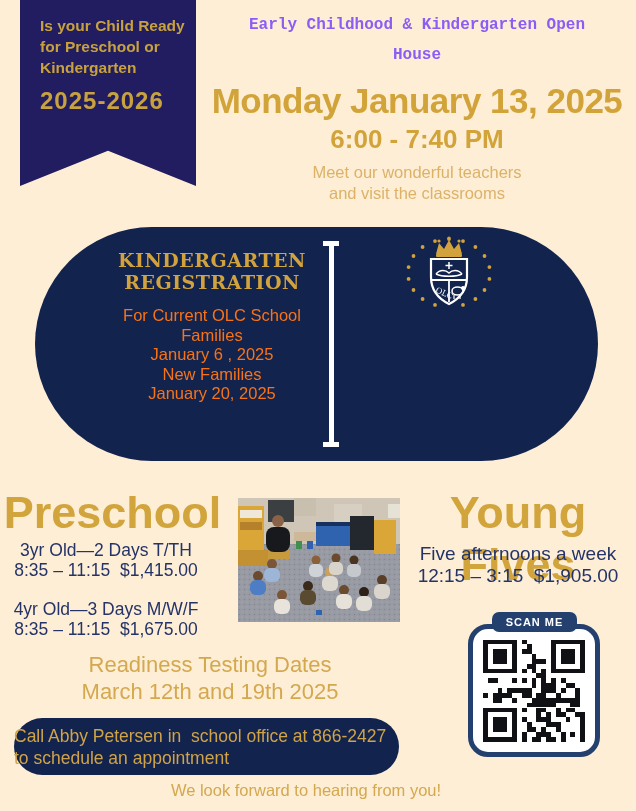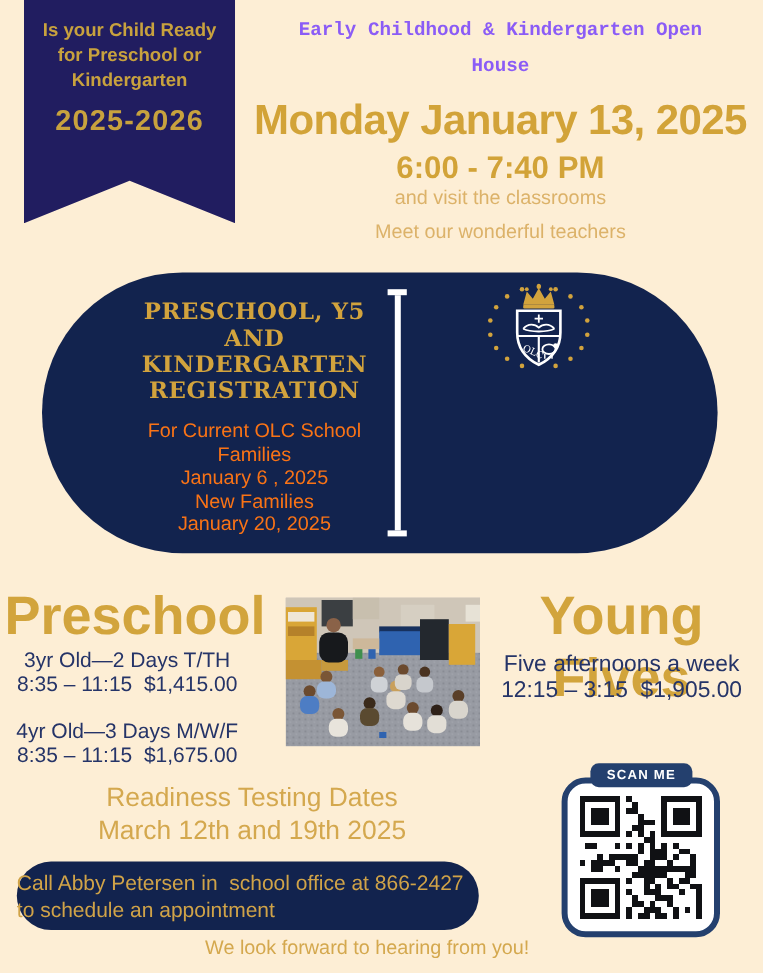--- a/index.html
+++ b/index.html
@@ -2,21 +2,21 @@
 <html><head>
 <meta charset="utf-8">
 <style>
   * { margin:0; padding:0; box-sizing:border-box; }
   body { background:#fdeed5; font-family:"Liberation Sans", sans-serif; }
   .canvas { position:relative; width:636px; height:811px; background:#fdeed5; overflow:hidden; }
 
   
   .ribbon { position:absolute; left:20px; top:0; width:176px; height:186px;
     background:#211d60; clip-path:polygon(0 0,100% 0,100% 100%,50% 81%,0 100%);
-    text-align:center; padding-top:15px; }
+    text-align:left; padding-top:15px;padding-left:20px; }
   .r-line { font-size:15.5px; line-height:21px; font-weight:bold; color:#c8a23e; }
   .r-years { font-size:24px; font-weight:bold; letter-spacing:1px; color:#c8a23e; margin-top:9px; }
 
   
   .header { position:absolute; left:202px; top:10px; width:430px; text-align:center; }
   .title-line { font-family:Liberation Mono, monospace; font-weight:bold; font-size:16px;
     line-height:30px; color:#8b5cf6; }
   .date { font-weight:bold; font-size:35px; color:#d2a338; margin-top:11px; letter-spacing:-0.5px; }
   .time { font-weight:bold; font-size:26px; color:#d2a338; margin-top:3px; }
   .sub { font-size:16.5px; line-height:21px; color:#dcb269; }
@@ -61,21 +61,21 @@
   .readiness { position:absolute; left:0; top:651px; width:420px; text-align:center; }
   .rd-line { font-size:22px; line-height:27px; color:#d4a84e; }
   .contact-pill { position:absolute; left:14px; top:718px; width:385px; height:57px;
     border-radius:29px; background:#12234e; display:flex; flex-direction:column;
     align-items:flex-start; justify-content:center; }
   .ct-line { font-size:17.5px; line-height:22px; color:#d0a348; white-space:pre-wrap; }
   .footer-msg { position:absolute; left:120px; top:781px; width:372px; text-align:center;
     font-size:16.5px; color:#d4a84e; }
 
   
-  .qr-widget { position:absolute; left:468px; top:636px; width:133px; height:150px; }
+  .qr-widget { position:absolute; left:468px; top:612px; width:133px; height:150px; }
   .scan-tab { position:absolute; left:24px; top:0; width:85px; height:20px; z-index:2;
     background:#24406e; border-radius:7px; display:flex; align-items:center;
     justify-content:center; font-size:11px; font-weight:bold; letter-spacing:1px; color:#fff; }
   .qr-frame { position:absolute; left:0; top:12px; width:132px; height:133px;
     background:#fff; border:5px solid #24406e; border-radius:20px; }
   .qr-frame svg { position:absolute; left:10px; top:10px; width:102px; height:103px; fill:#101114; }
 </style>
 </head>
 <body>
 
@@ -86,27 +86,26 @@
     <div class="r-line">for Preschool or</div>
     <div class="r-line">Kindergarten</div>
     <div class="r-years">2025-2026</div>
   </div>
 
   <div class="header">
     <div class="title-line">Early Childhood &amp; Kindergarten Open</div>
     <div class="title-line">House</div>
     <div class="date">Monday January 13, 2025</div>
     <div class="time">6:00 - 7:40 PM</div>
+    <div class="sub first">Meet our wonderful teachers</div>
     <div class="sub">and visit the classrooms</div>
-    <div class="sub first">Meet our wonderful teachers</div>
   </div>
 
   <div class="reg-pill">
     <div class="reg-left">
-      <div class="reg-h">PRESCHOOL, Y5 AND</div>
       <div class="reg-h">KINDERGARTEN</div>
       <div class="reg-h">REGISTRATION</div>
       <div class="reg-body">
         <div class="reg-b">For Current OLC School</div>
         <div class="reg-b">Families</div>
         <div class="reg-b">January 6 , 2025</div>
         <div class="reg-b">New Families</div>
         <div class="reg-b">January 20, 2025</div>
       </div>
     </div>

